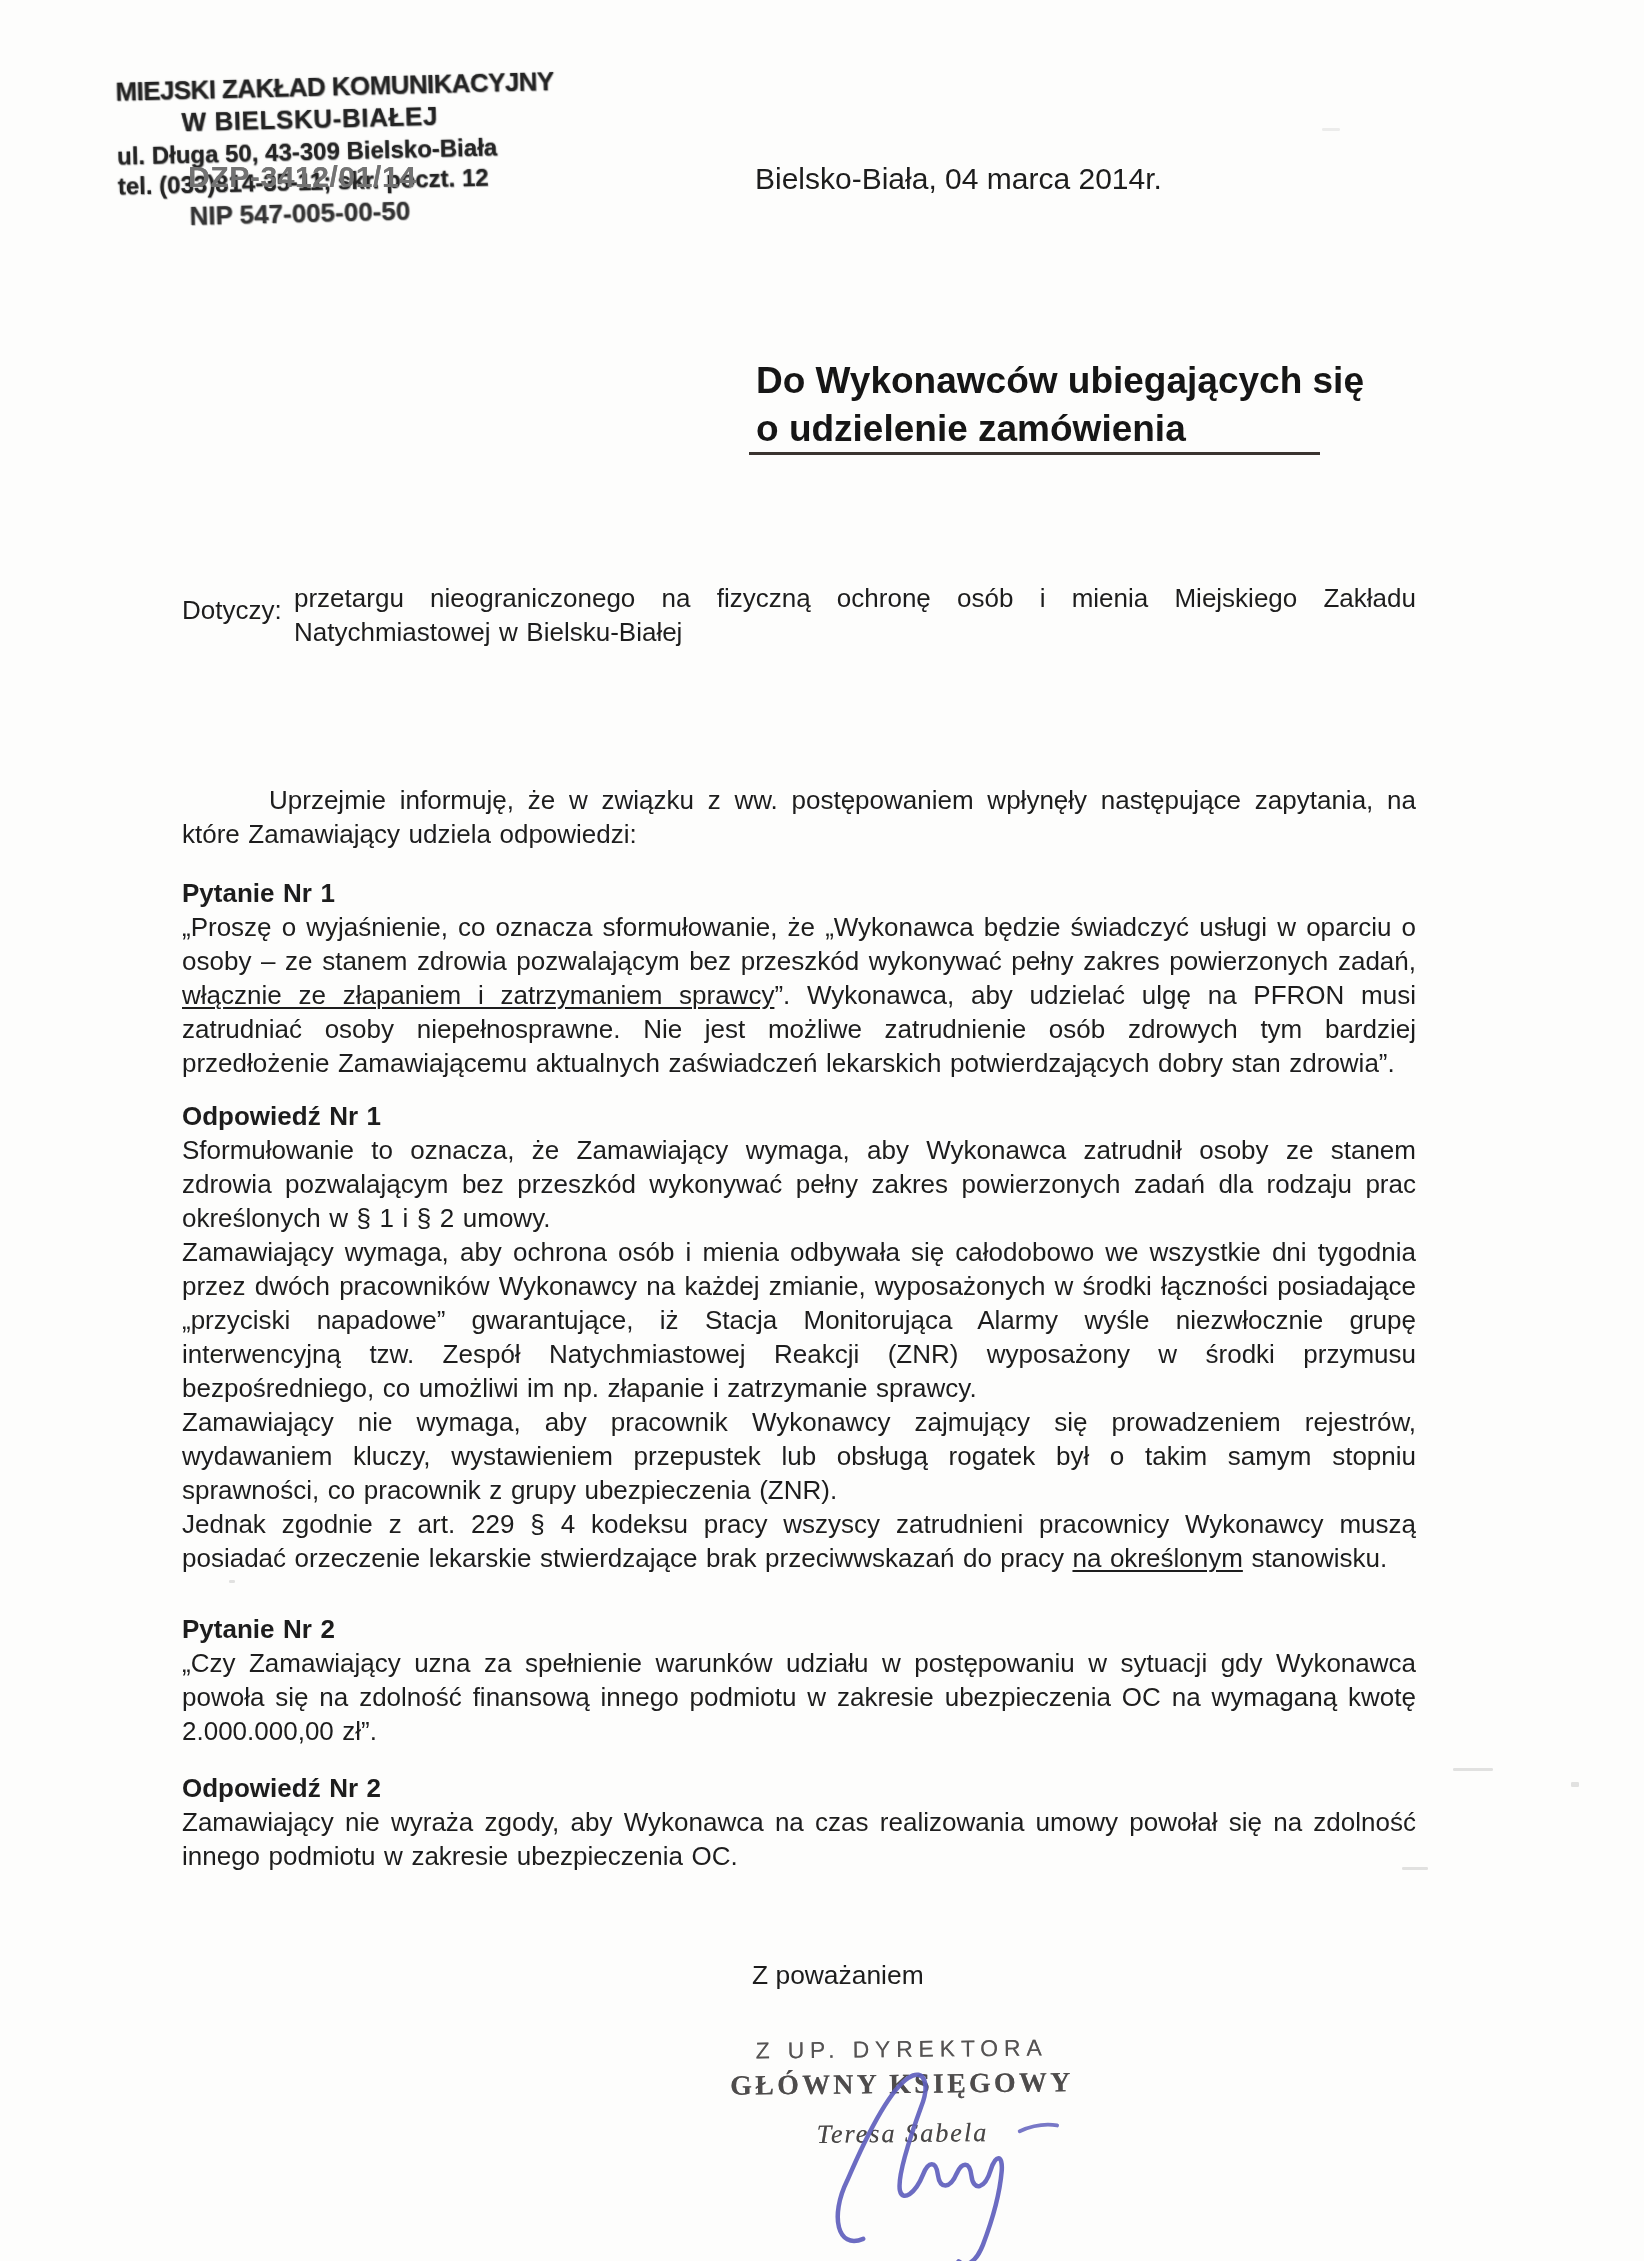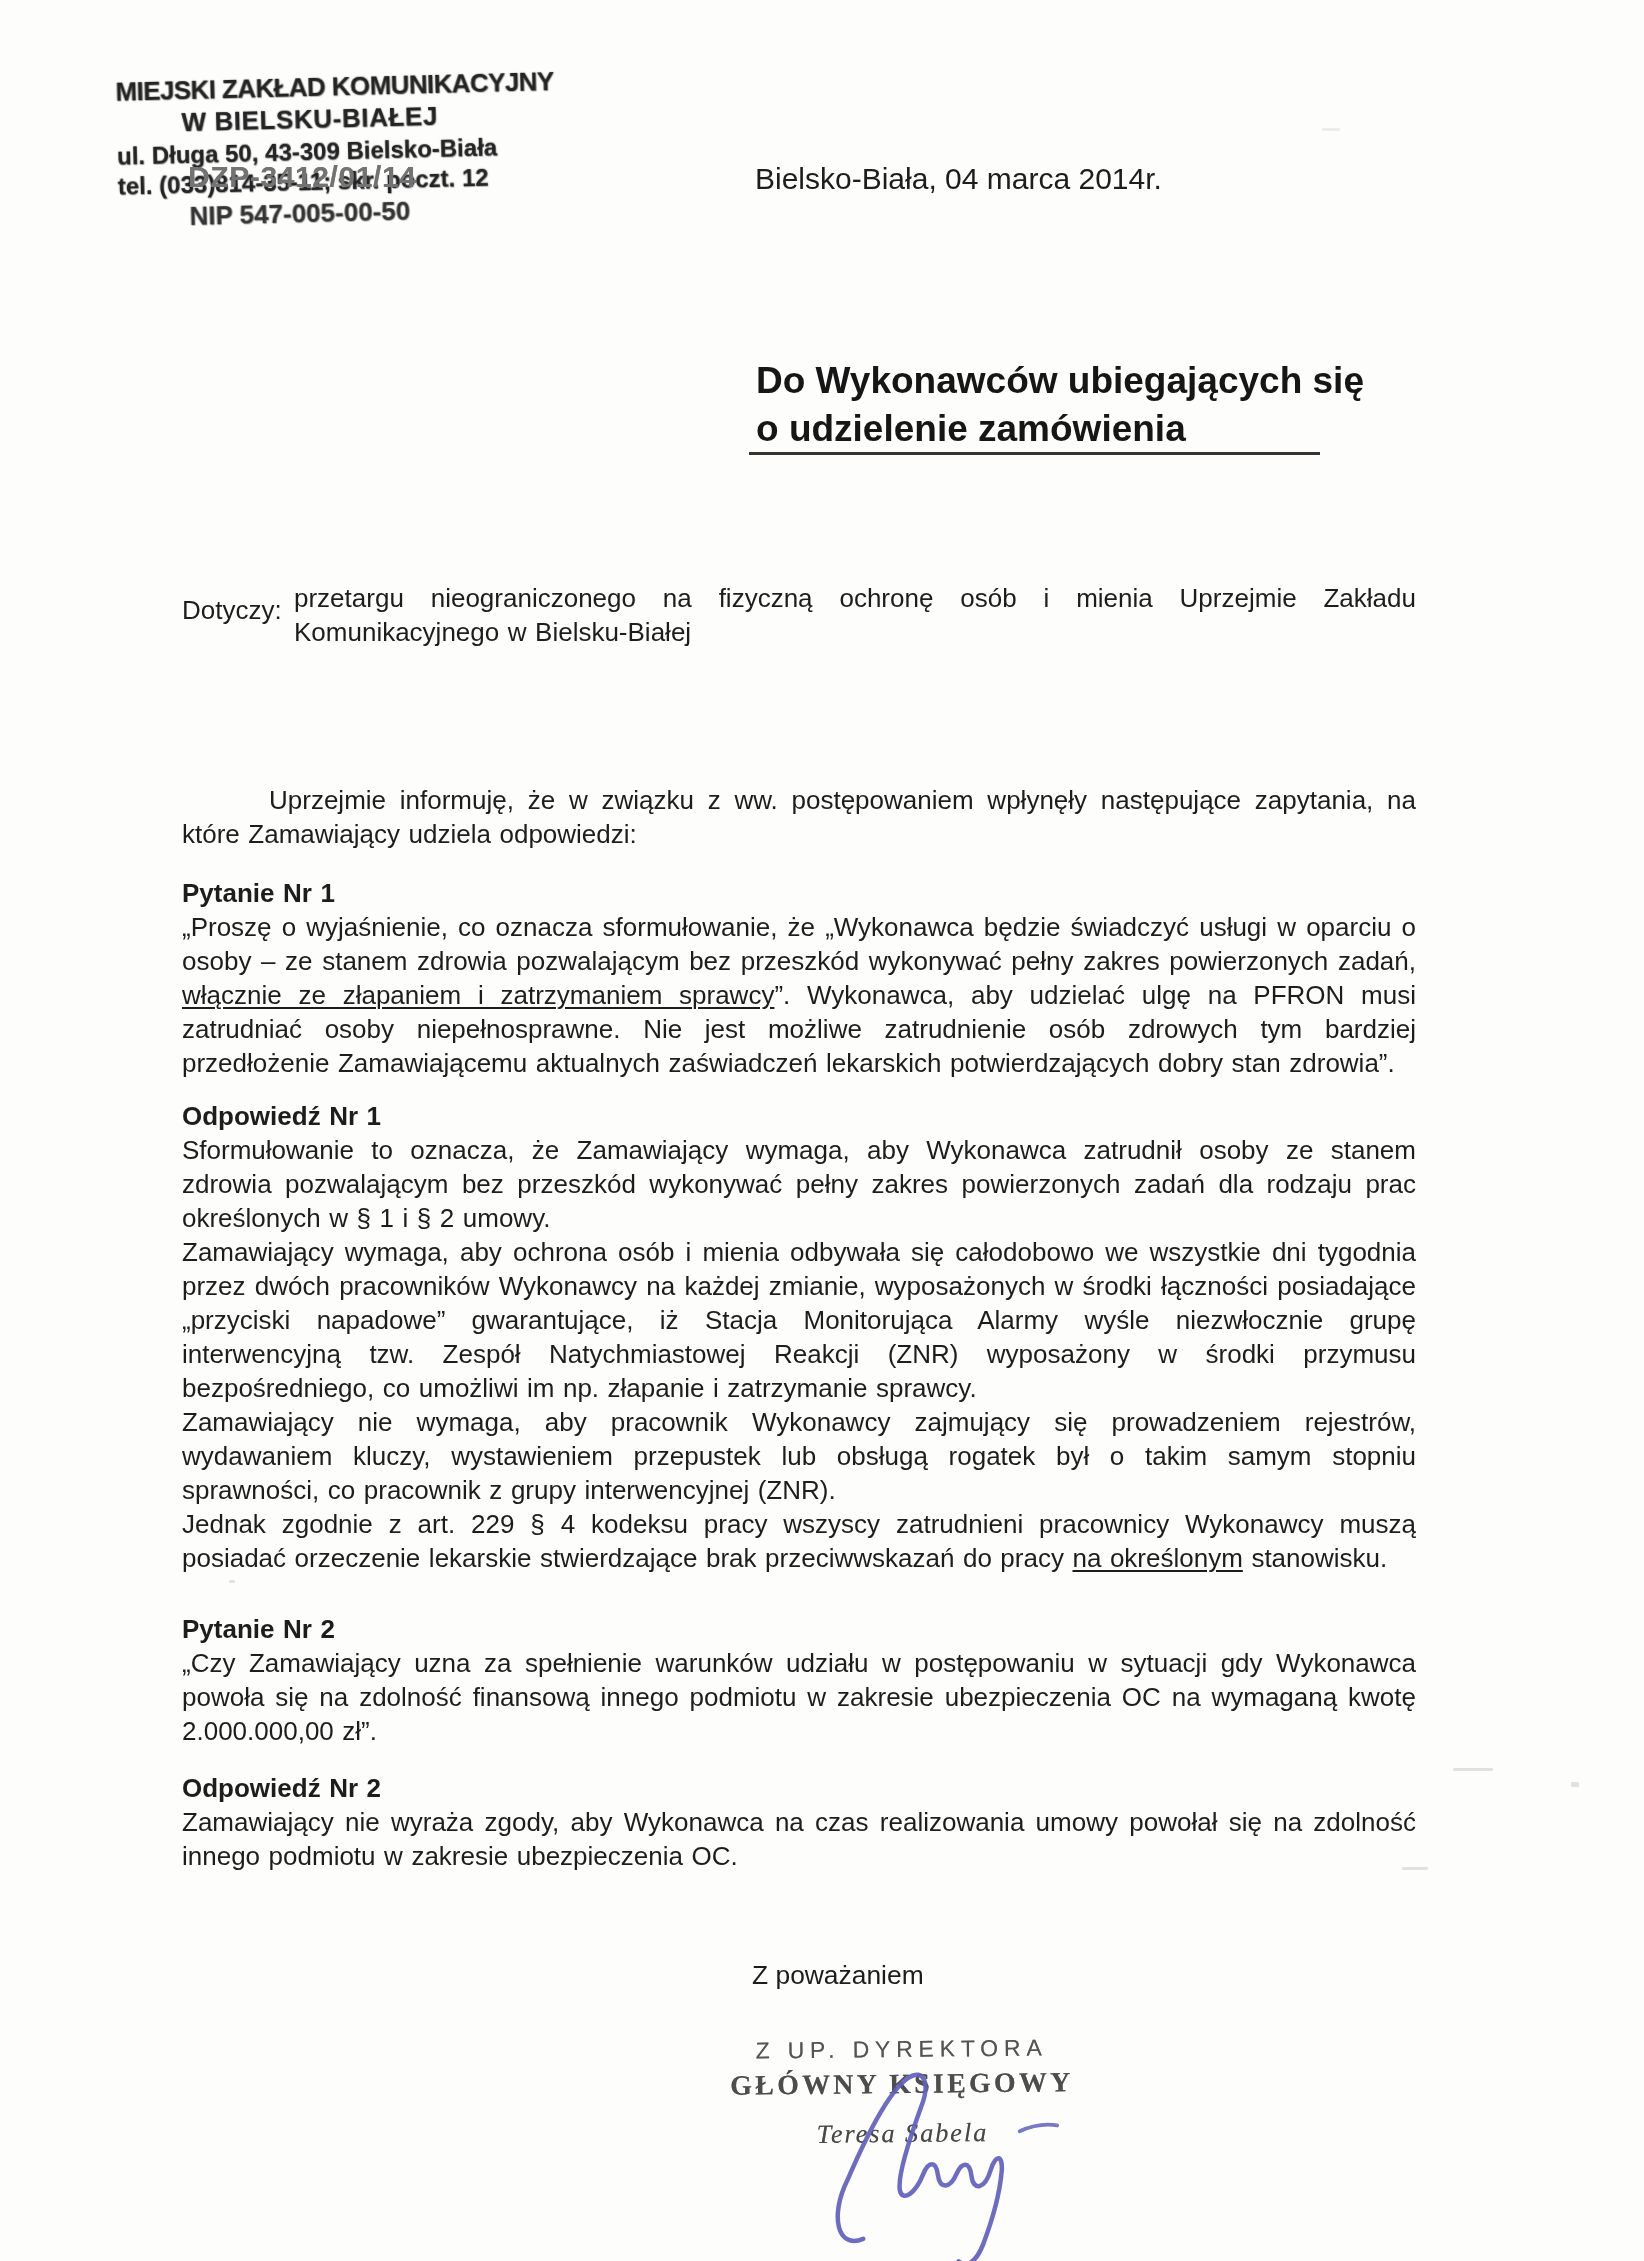--- a/index.html
+++ b/index.html
@@ -134,32 +134,32 @@
 
   <div class="date-line">Bielsko-Biała, 04 marca 2014r.</div>
 
   <div class="letter-title">Do Wykonawców ubiegających się o udzielenie zamówienia</div>
   <div class="title-rule"></div>
 
   <div class="content">
 
     <div class="subject-row">
       <div class="subject-label">Dotyczy:</div>
-      <div class="subject-text">przetargu nieograniczonego na fizyczną ochronę osób i mienia Uprzejmie Zakładu Komunikacyjnego w Bielsku-Białej</div>
+      <div class="subject-text">przetargu nieograniczonego na fizyczną ochronę osób i mienia Miejskiego Zakładu Natychmiastowej w Bielsku-Białej</div>
     </div>
 
     <p class="intro">Uprzejmie informuję, że w związku z ww. postępowaniem wpłynęły następujące zapytania, na które Zamawiający udziela odpowiedzi:</p>
 
     <p class="heading h-q1">Pytanie Nr 1</p>
     <p><span>„Proszę o wyjaśnienie, co oznacza sformułowanie, że „Wykonawca będzie świadczyć usługi w oparciu o osoby – ze stanem zdrowia pozwalającym bez przeszkód wykonywać pełny zakres powierzonych zadań, </span><span class="u">włącznie ze złapaniem i zatrzymaniem sprawcy</span><span>”. Wykonawca, aby udzielać ulgę na PFRON musi zatrudniać osoby niepełnosprawne. Nie jest możliwe zatrudnienie osób zdrowych tym bardziej przedłożenie Zamawiającemu aktualnych zaświadczeń lekarskich potwierdzających dobry stan zdrowia”.</span></p>
 
     <p class="heading h-a1">Odpowiedź Nr 1</p>
     <p>Sformułowanie to oznacza, że Zamawiający wymaga, aby Wykonawca zatrudnił osoby ze stanem zdrowia pozwalającym bez przeszkód wykonywać pełny zakres powierzonych zadań dla rodzaju prac określonych w § 1 i § 2 umowy.</p>
     <p>Zamawiający wymaga, aby ochrona osób i mienia odbywała się całodobowo we wszystkie dni tygodnia przez dwóch pracowników Wykonawcy na każdej zmianie, wyposażonych w środki łączności posiadające „przyciski napadowe” gwarantujące, iż Stacja Monitorująca Alarmy wyśle niezwłocznie grupę interwencyjną tzw. Zespół Natychmiastowej Reakcji (ZNR) wyposażony w środki przymusu bezpośredniego, co umożliwi im np. złapanie i zatrzymanie sprawcy.</p>
-    <p>Zamawiający nie wymaga, aby pracownik Wykonawcy zajmujący się prowadzeniem rejestrów, wydawaniem kluczy, wystawieniem przepustek lub obsługą rogatek był o takim samym stopniu sprawności, co pracownik z grupy interwencyjnej (ZNR).</p>
+    <p>Zamawiający nie wymaga, aby pracownik Wykonawcy zajmujący się prowadzeniem rejestrów, wydawaniem kluczy, wystawieniem przepustek lub obsługą rogatek był o takim samym stopniu sprawności, co pracownik z grupy ubezpieczenia (ZNR).</p>
     <p><span>Jednak zgodnie z art. 229 § 4 kodeksu pracy wszyscy zatrudnieni pracownicy Wykonawcy muszą posiadać orzeczenie lekarskie stwierdzające brak przeciwwskazań do pracy </span><span class="u">na określonym</span><span> stanowisku.</span></p>
 
     <p class="heading h-q2">Pytanie Nr 2</p>
     <p>„Czy Zamawiający uzna za spełnienie warunków udziału w postępowaniu w sytuacji gdy Wykonawca powoła się na zdolność finansową innego podmiotu w zakresie ubezpieczenia OC na wymaganą kwotę 2.000.000,00 zł”.</p>
 
     <p class="heading h-a2">Odpowiedź Nr 2</p>
     <p>Zamawiający nie wyraża zgody, aby Wykonawca na czas realizowania umowy powołał się na zdolność innego podmiotu w zakresie ubezpieczenia OC.</p>
   </div>
 
   <div class="closing">Z poważaniem</div>

